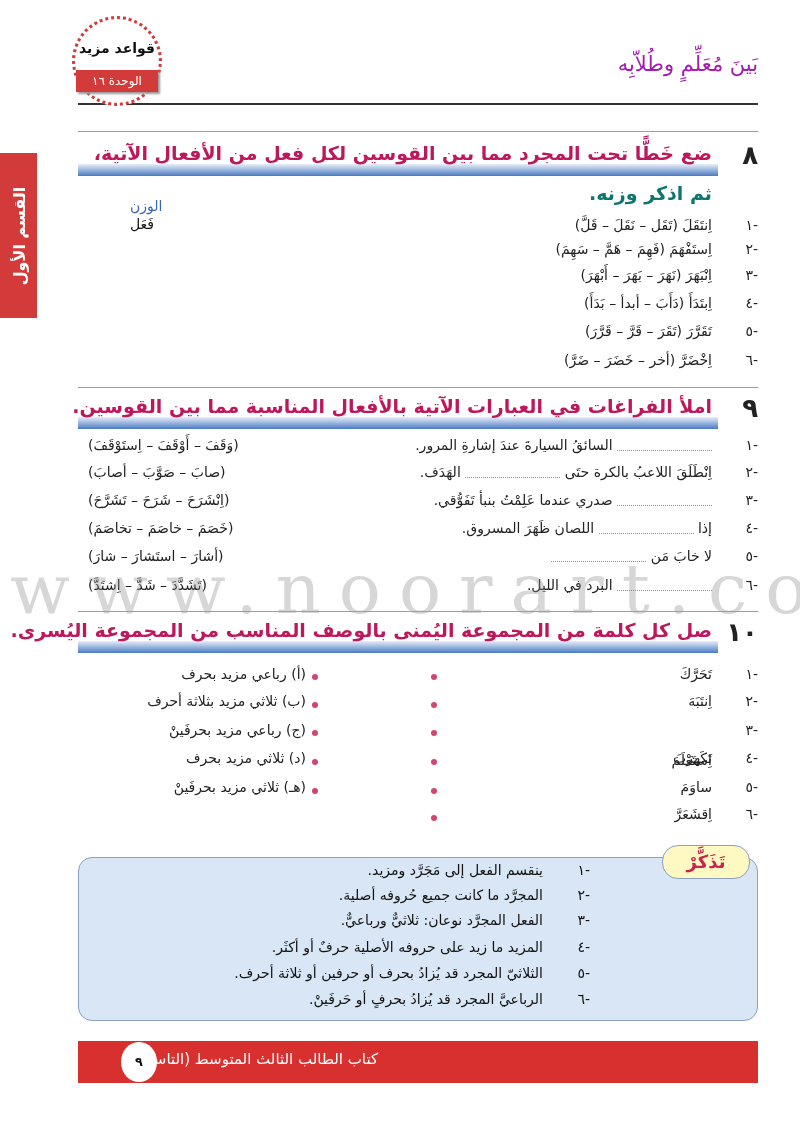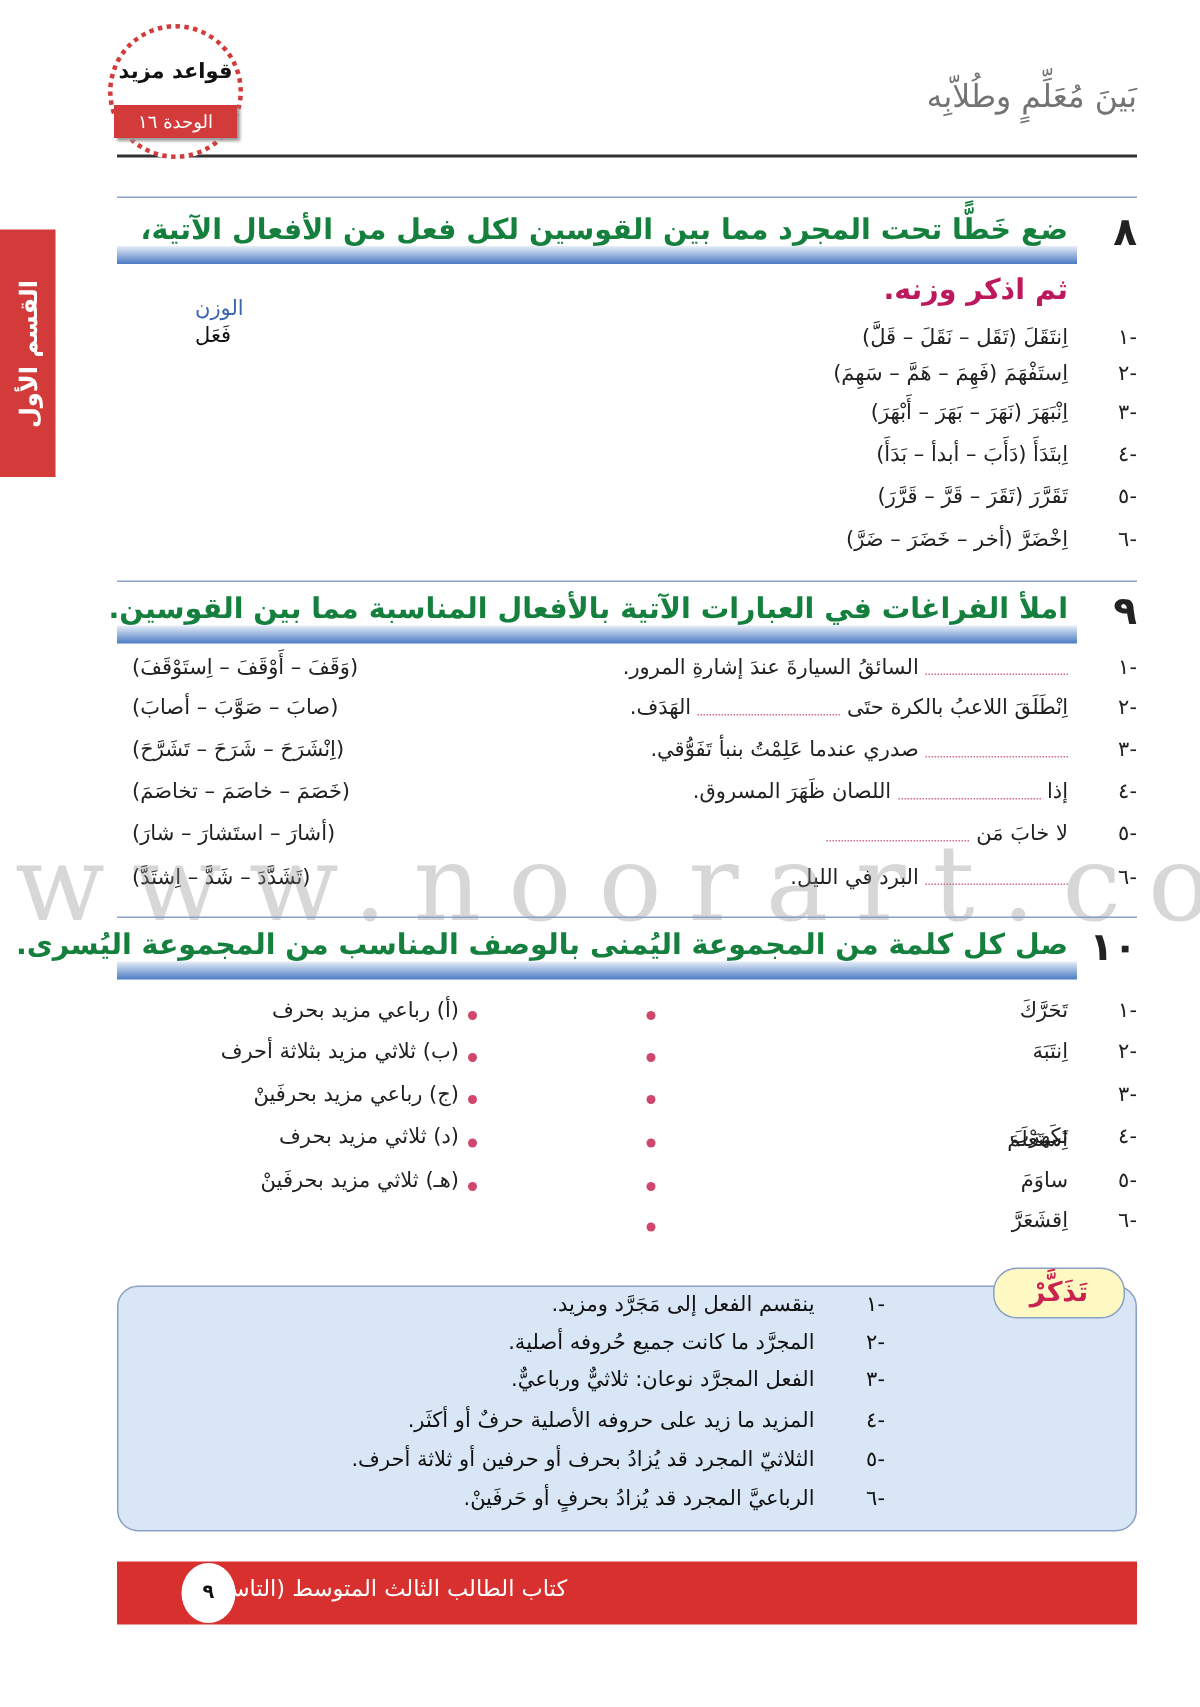--- a/index.html
+++ b/index.html
@@ -1,35 +1,35 @@
 <!DOCTYPE html>
 <html><head>
   <meta charset="utf-8">
   <style>
     * { box-sizing: border-box; margin: 0; padding: 0; }
     html, body { width: 800px; height: 1138px; background: #ffffff; overflow: hidden; }
     body { position: relative; font-family: "DejaVu Sans", sans-serif; color: #222; direction: rtl; }
 
-    .header-title { position: absolute; right: 42px; top: 52px; font-size: 21px; color: #737373; font-family: "DejaVu Serif", serif; }
+    .header-title { position: absolute; right: 42px; top: 52px; font-size: 21px; color: #a21caf; font-family: "DejaVu Serif", serif; }
     .header-rule { position: absolute; left: 78px; right: 42px; top: 103px; height: 2px; background: #333; }
 
     .badge-circle { position: absolute; left: 72px; top: 16px; width: 90px; height: 90px; border-radius: 50%; border: 3px dotted #d33b3b; background: #fff; }
     .badge-text { position: absolute; left: 78px; top: 40px; width: 78px; text-align: center; font-size: 14px; font-weight: bold; color: #111; }
     .badge-unit { position: absolute; left: 76px; top: 70px; width: 82px; height: 22px; background: #d33b3b; color: #fff; font-size: 12px; text-align: center; line-height: 22px; box-shadow: 2px 2px 2px #999; }
 
     .side-tab { position: absolute; left: 0; top: 153px; width: 37px; height: 165px; background: #d33b3b; }
     .side-tab span { position: absolute; left: 50%; top: 50%; transform: translate(-50%,-50%) rotate(-90deg); white-space: nowrap; color: #fff; font-weight: bold; font-size: 16px; }
 
     .q-head { position: absolute; left: 78px; right: 42px; height: 36px; }
     .q-head .bar { position: absolute; left: 0; right: 40px; bottom: 0; height: 12px; background: linear-gradient(to bottom, #e7eef8, #4a7bc2); }
     .q-head .num { position: absolute; right: 0; top: 0; font-size: 26px; font-weight: bold; color: #222; }
-    .q-head .title { position: absolute; right: 46px; top: 2px; font-size: 19px; font-weight: bold; color: #15803d; white-space: nowrap; }
+    .q-head .title { position: absolute; right: 46px; top: 2px; font-size: 19px; font-weight: bold; color: #be185d; white-space: nowrap; }
     .q-rule { position: absolute; left: 78px; right: 42px; height: 1px; background: #8aa0c4; }
 
-    .q8-sub { position: absolute; right: 88px; top: 182px; font-size: 19px; font-weight: bold; color: #be185d; }
+    .q8-sub { position: absolute; right: 88px; top: 182px; font-size: 19px; font-weight: bold; color: #0f766e; }
     .weight-label { position: absolute; left: 130px; top: 198px; font-size: 14px; color: #3a66b0; }
     .weight-value { position: absolute; left: 130px; top: 216px; font-size: 14px; color: #111; }
 
     .line { position: absolute; font-size: 14px; white-space: nowrap; color: #222; }
     .n { position: absolute; right: 42px; font-size: 14px; }
 
     .dots { display: inline-block; width: 95px; border-bottom: 1px dotted #d46a87; height: 10px; vertical-align: middle; }
 
     .bullet { position: absolute; width: 6px; height: 6px; border-radius: 50%; background: #d0476e; }
 

